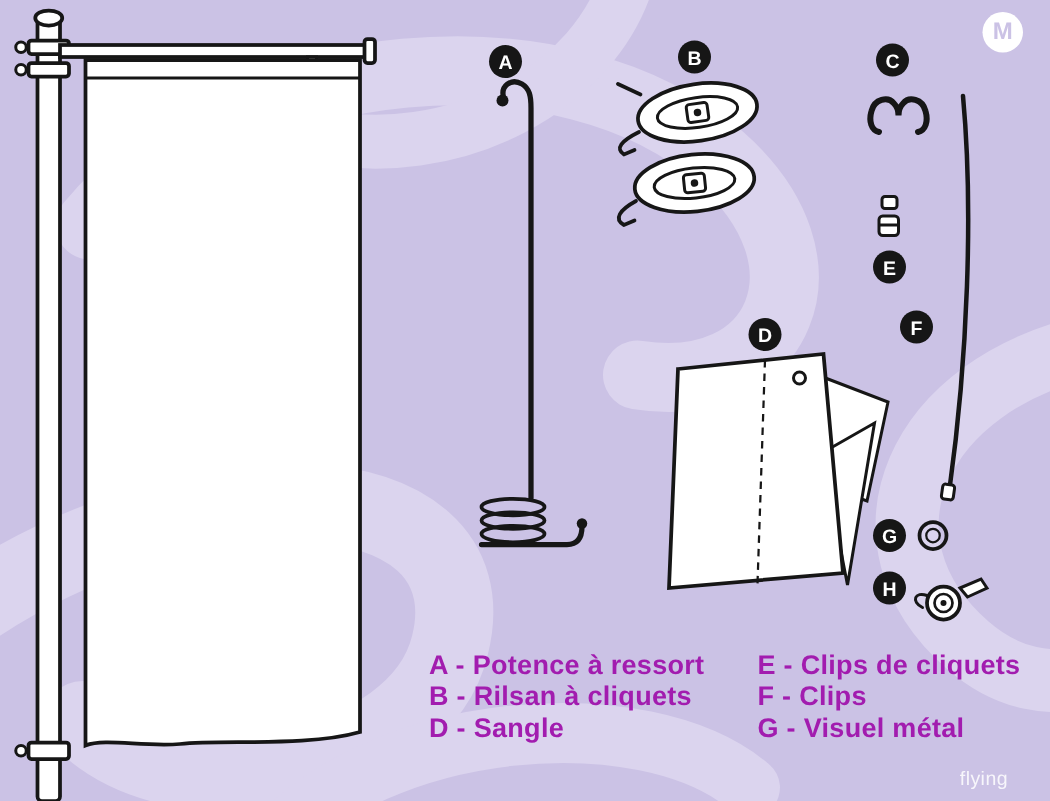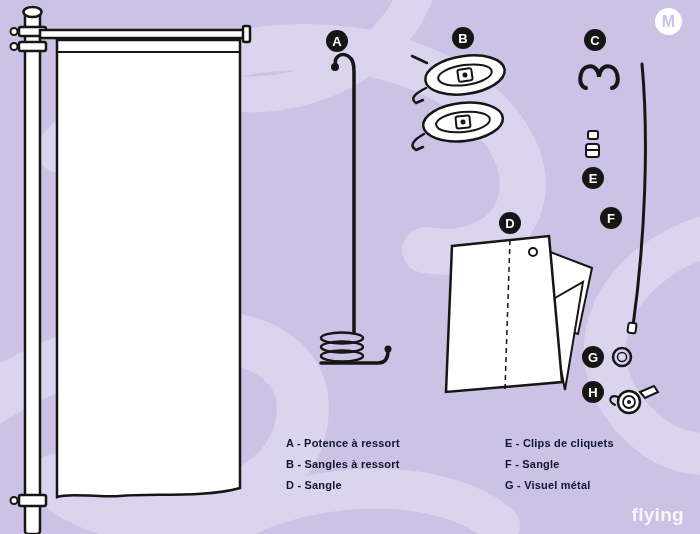--- a/index.html
+++ b/index.html
@@ -15,37 +15,37 @@
     position:absolute;
     width:22px;height:22px;
     border-radius:50%;
     background:#161616;color:#fff;
     display:flex;align-items:center;justify-content:center;
     font-size:13px;font-weight:bold;
     z-index:5;
   }
   .legend-col{
     position:absolute;top:433px;z-index:5;
-    color:#0f172a;font-weight:bold;font-size:11px;
+    color:#a21caf;font-weight:bold;font-size:18px;
     letter-spacing:.2px;
   }
   .legend-col-left{left:286px;}
   .legend-col-right{left:505px;}
   .legend-item{line-height:21px;white-space:nowrap;}
   .logo{
     position:absolute;left:655px;top:8px;z-index:6;
     width:27px;height:27px;border-radius:50%;
     background:#ffffff;color:#cbc2e5;
     display:flex;align-items:center;justify-content:center;
     font-weight:bold;font-size:16px;
   }
   .watermark{
-    position:absolute;right:16px;bottom:8px;z-index:6;
+    position:absolute;right:28px;bottom:8px;z-index:6;
     color:rgba(255,255,255,.85);
-    font-weight:bold;font-size:19px;letter-spacing:.3px;
+    font-weight:normal;font-size:13px;letter-spacing:.3px;
   }
 </style>
 </head>
 <body>
 
 <div class="stage">
 
   <svg width="700" height="534" viewBox="0 0 700 534">
     <g stroke="#dbd4ee" fill="none" stroke-linecap="round">
       <path d="M-40,420 C120,300 330,310 300,430 C280,515 120,545 55,480" stroke-width="52"></path>
@@ -143,26 +143,26 @@
   <div class="badge" style="left:452px;top:27px">B</div>
   <div class="badge" style="left:584px;top:29px">C</div>
   <div class="badge" style="left:499px;top:212px">D</div>
   <div class="badge" style="left:582px;top:167px">E</div>
   <div class="badge" style="left:600px;top:207px">F</div>
   <div class="badge" style="left:582px;top:346px">G</div>
   <div class="badge" style="left:582px;top:381px">H</div>
 
   <div class="legend-col legend-col-left">
     <div class="legend-item">A - Potence à ressort</div>
-    <div class="legend-item">B - Sangles à ressort</div>
+    <div class="legend-item">B - Rilsan à cliquets</div>
     <div class="legend-item">D - Sangle</div>
   </div>
   <div class="legend-col legend-col-right">
     <div class="legend-item">E - Clips de cliquets</div>
-    <div class="legend-item">F - Sangle</div>
+    <div class="legend-item">F - Clips</div>
     <div class="legend-item">G - Visuel métal</div>
   </div>
 
   <div class="logo">
     <span>M</span>
   </div>
 
   <div class="watermark">flying</div>
 
 </div>

